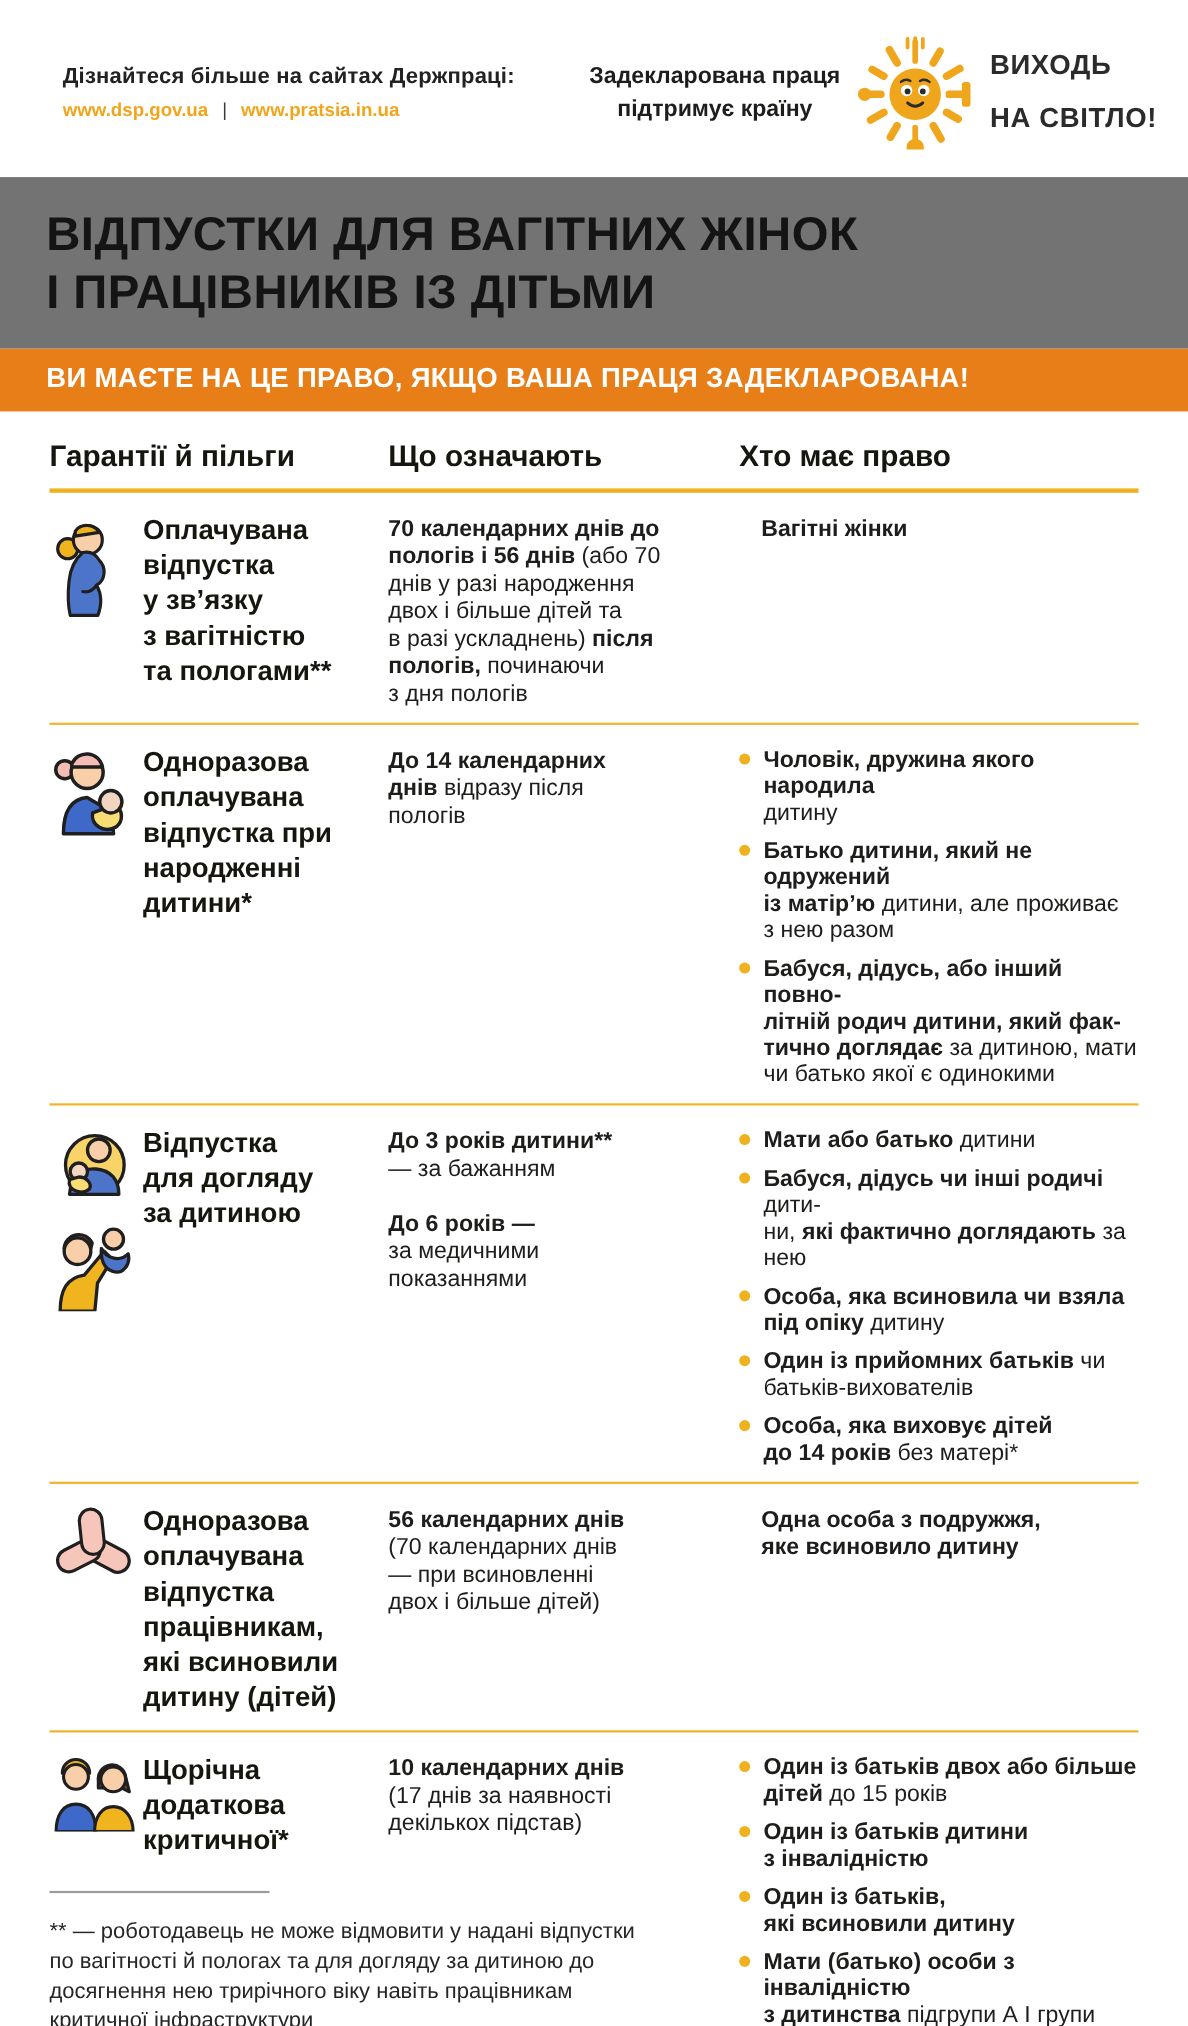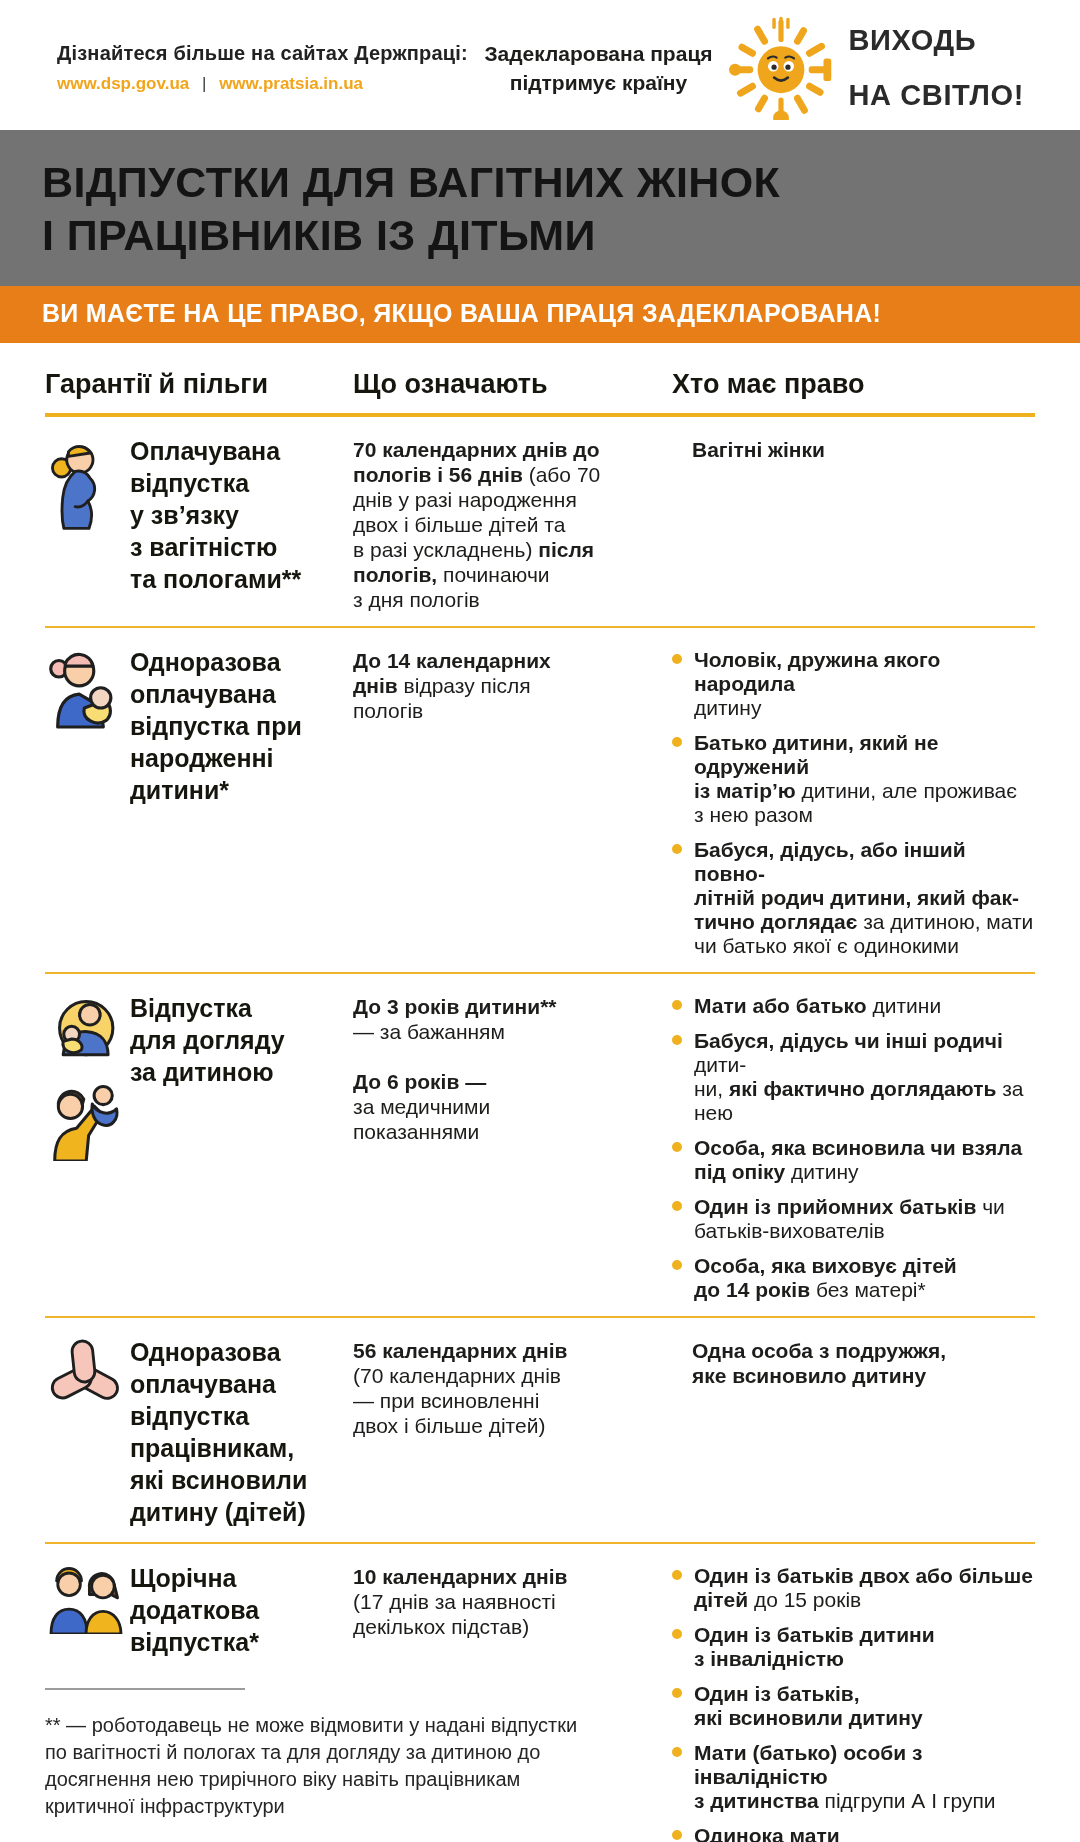--- a/index.html
+++ b/index.html
@@ -5,29 +5,29 @@
   * { box-sizing: border-box; margin: 0; padding: 0; }
   html,body { width:1080px; }
   body {
     height:1842px; overflow:hidden; background:#ffffff;
     font-family:"Liberation Sans", sans-serif; color:#1d1d1b; position:relative;
   }
   .pre { white-space: pre-line; }
   .b, .bold { font-weight:bold; }
 
   
-  .hdr { height:130px; display:flex; align-items:center; justify-content:space-between;
-         padding:6px 56px 0 57px; }
+  .hdr { height:161px; display:flex; align-items:center; justify-content:space-between;
+         padding:6px 28px 0 57px; }
   .hdr-info { font-size:20px; font-weight:bold; color:#222; letter-spacing:.2px; }
   .hdr-links { margin-top:9px; font-size:17px; font-weight:bold; }
   .hdr-links .link { color:#f2a51b; cursor:pointer; }
   .hdr-links .sep { color:#3a3a3a; margin:0 8px; font-weight:normal; }
   .hdr-right { display:flex; align-items:center; gap:16px; }
   .slogan { font-size:21px; font-weight:bold; text-align:center; line-height:1.4; color:#1d1d1b; }
-  .logo-text { font-size:29px; font-weight:bold; line-height:1.9; letter-spacing:.6px; color:#2b2b2b; }
+  .logo-text { font-size:25px; font-weight:bold; line-height:1.9; letter-spacing:.6px; color:#2b2b2b; }
   .sun-svg { display:block; }
 
   
   .banner-yellow { background:#737373; padding:26px 45px 24px 42px; }
   .banner-yellow h1 { font-size:43px; line-height:1.23; font-weight:bold; color:#141414; letter-spacing:.4px; }
   .banner-orange { background:#e87e17; padding:13px 45px 15px 42px; }
   .banner-orange .sub { color:#ffffff; font-size:25px; font-weight:bold; letter-spacing:.3px; }
 
   
   .main { padding:0 45px; }
@@ -321,21 +321,21 @@
             <path class="ln" d="M10 15 a11 11 0 0 1 22 0 z" fill="#f0b41e"></path>
             <circle class="ln" cx="21" cy="18" r="10" fill="#f8cfa9"></circle>
             <path class="ln" d="M5 62 C5 48 11 40 21 40 C31 40 37 48 37 62 Z" fill="#3e69c8"></path>
             <path class="ln" d="M39 21 a11 11 0 0 1 22 -3 l3 12 l-6 -3 l-19 0 z" fill="#7b4b33"></path>
             <circle class="ln" cx="51" cy="20" r="10" fill="#f8cfa9"></circle>
             <path class="ln" d="M36 62 C36 50 42 42 51 42 C60 42 67 50 67 62 Z" fill="#f0b41e"></path>
           </svg>
         </div>
         <div class="title-cell pre">Щорічна
 додаткова
-відпустка*</div>
+критичної*</div>
         <div class="meaning-cell pre"><span class="b">10 календарних днів</span><span>
 (17 днів за наявності
 декількох підстав)</span></div>
       </div>
 
       <div class="foot-divider"></div>
       <p class="footnote pre">** — роботодавець не може відмовити у надані відпустки
 по вагітності й пологах та для догляду за дитиною до
 досягнення нею трирічного віку навіть працівникам
 критичної інфраструктури</p>

